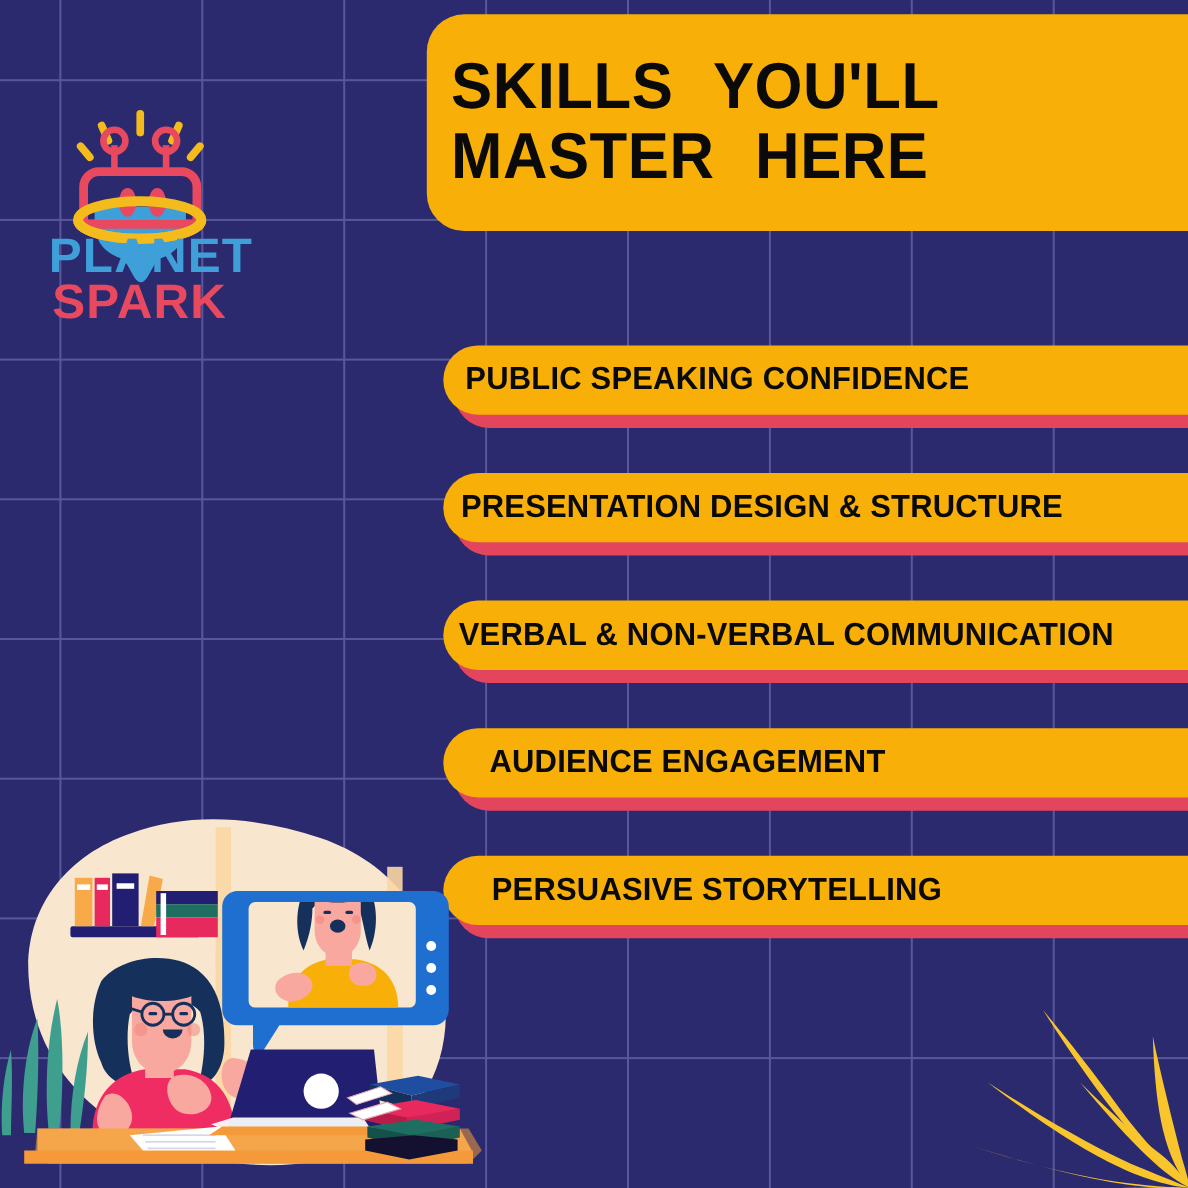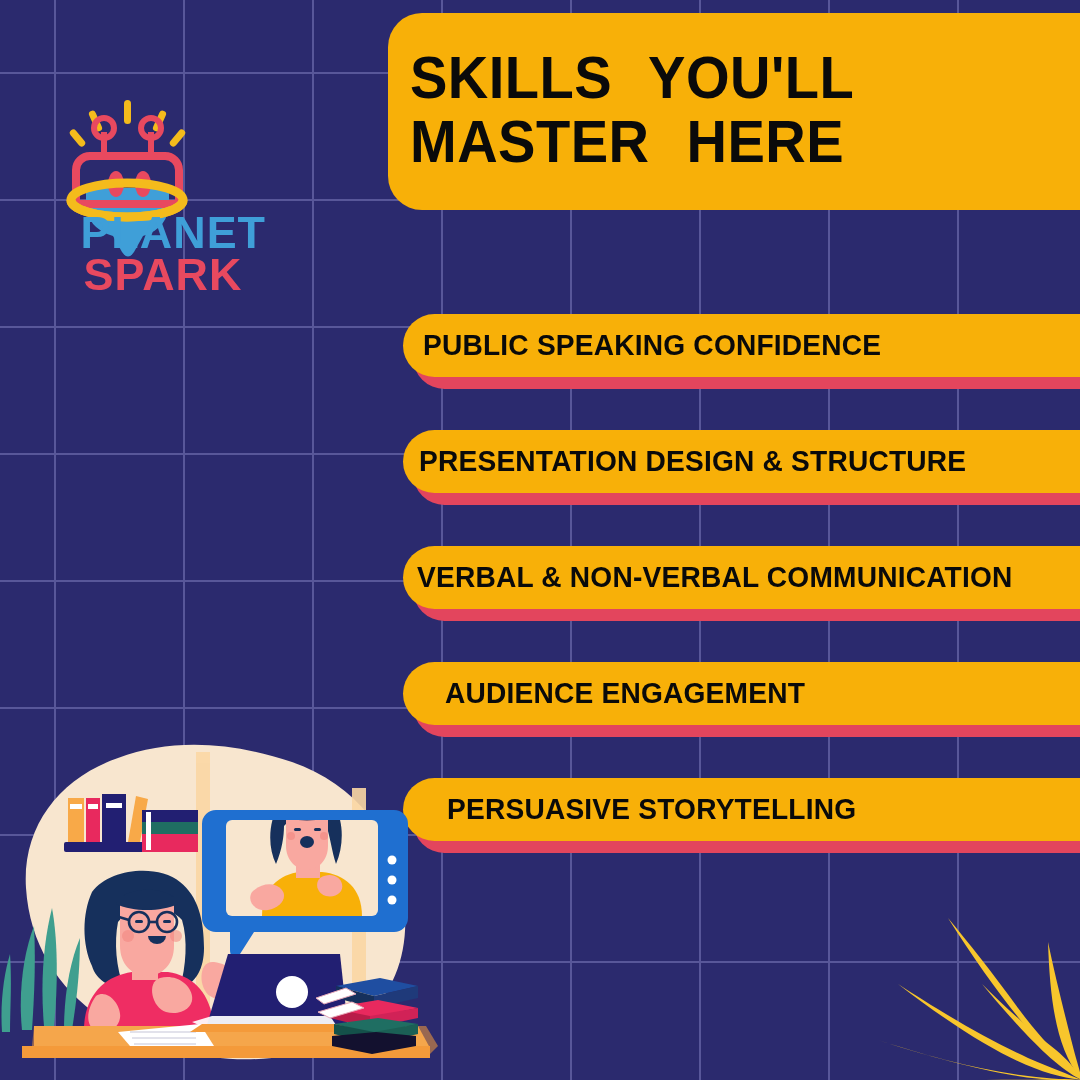--- a/index.html
+++ b/index.html
@@ -162,21 +162,21 @@
 
       <ellipse cx="70" cy="88" rx="8" ry="13" fill="#e8495f"></ellipse>
       <ellipse cx="97" cy="88" rx="8" ry="13" fill="#e8495f"></ellipse>
 
       <ellipse cx="81" cy="104" rx="56" ry="17" fill="none" stroke="#f4bb1c" stroke-width="9"></ellipse>
 
       <path d="M25 104 a56 17 0 0 0 112 0" fill="none" stroke="#f4bb1c" stroke-width="9"></path>
     </svg>
   </div>
 
-  <div style="position:absolute;left:46px;top:212px;width:162px;text-align:center;margin-left:36px;">
+  <div style="position:absolute;left:46px;top:212px;width:162px;text-align:center;">
     <div style="font-family:'Liberation Sans Narrow','Liberation Sans',sans-serif;
                 font-size:44px;font-weight:700;color:#3f9fd8;letter-spacing:1px;
                 line-height:0.96;transform:scaleX(1.02);">PLANET</div>
     <div style="font-family:'Liberation Sans Narrow','Liberation Sans',sans-serif;
                 font-size:44px;font-weight:700;color:#e8495f;letter-spacing:1px;
                 line-height:0.96;transform:scaleX(1.02);">SPARK</div>
   </div>
 
   <div class="title-banner">
     <div class="title-text">SKILLS YOU'LL MASTER HERE</div>

